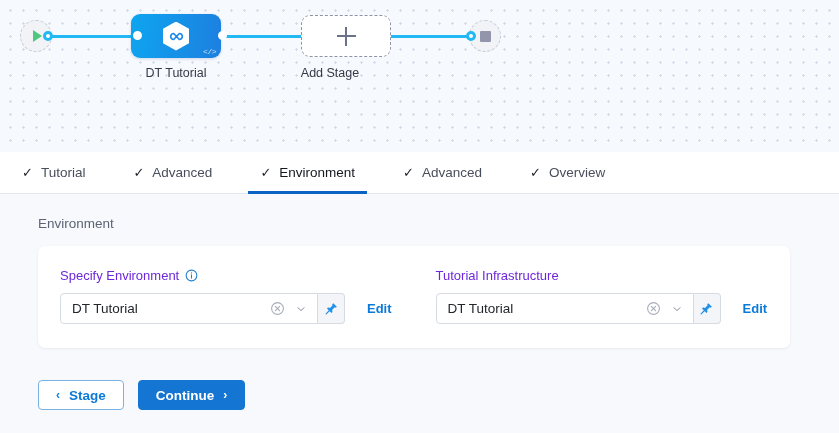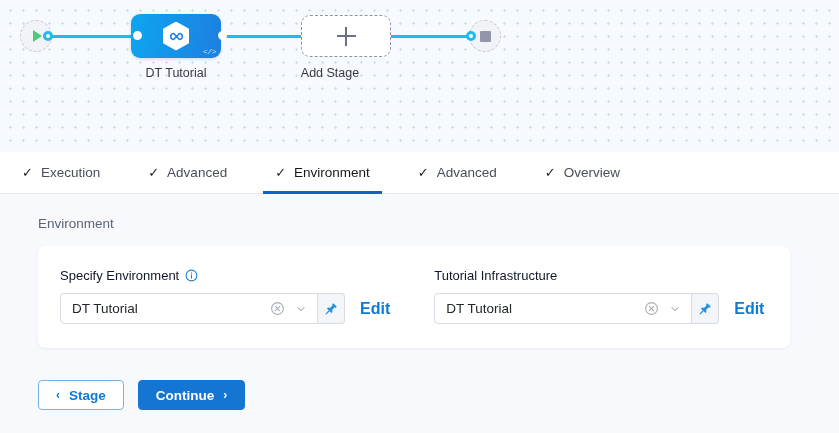--- a/index.html
+++ b/index.html
@@ -193,21 +193,21 @@
     display: flex;
     gap: 44px;
   }
 
   .field-group { display: flex; flex-direction: column; }
   .field-label {
     display: flex;
     align-items: center;
     gap: 6px;
     font-size: 13px;
-    color: #0f172a;
+    color: #6d28d9;
     margin-bottom: 10px;
   }
   .info-icon {
     display: inline-flex;
     width: 13px; height: 13px;
     color: #1e7fd4;
   }
 
   .field-row { display: flex; align-items: center; }
 
@@ -236,22 +236,22 @@
     border: 1px solid #d6dbe3;
     border-left: none;
     border-radius: 0 4px 4px 0;
     background: #f4f5f8;
     display: flex; align-items: center; justify-content: center;
     cursor: pointer;
   }
   .pin-btn svg { color: #1e90e8; }
 
   .edit-link {
-    margin-left: 15px;
-    font-size: 16px;
+    margin-left: 22px;
+    font-size: 13px;
     font-weight: bold;
     color: #0c7ad8;
     cursor: pointer;
   }
 
   
   .footer {
     display: flex;
     gap: 14px;
     margin-top: 32px;
@@ -312,21 +312,21 @@
 
   <div class="port p-end"></div>
   <div class="terminal end">
     <div class="stop-sq"></div>
   </div>
 </div>
 
 <div class="tabbar">
   <div class="tab">
     <span class="check">✓</span>
-    <span>Execution</span>
+    <span>Tutorial</span>
   </div>
   <div class="tab">
     <span class="check">✓</span>
     <span>Advanced</span>
   </div>
   <div class="tab active">
     <span class="check">✓</span>
     <span>Environment</span>
   </div>
   <div class="tab">

